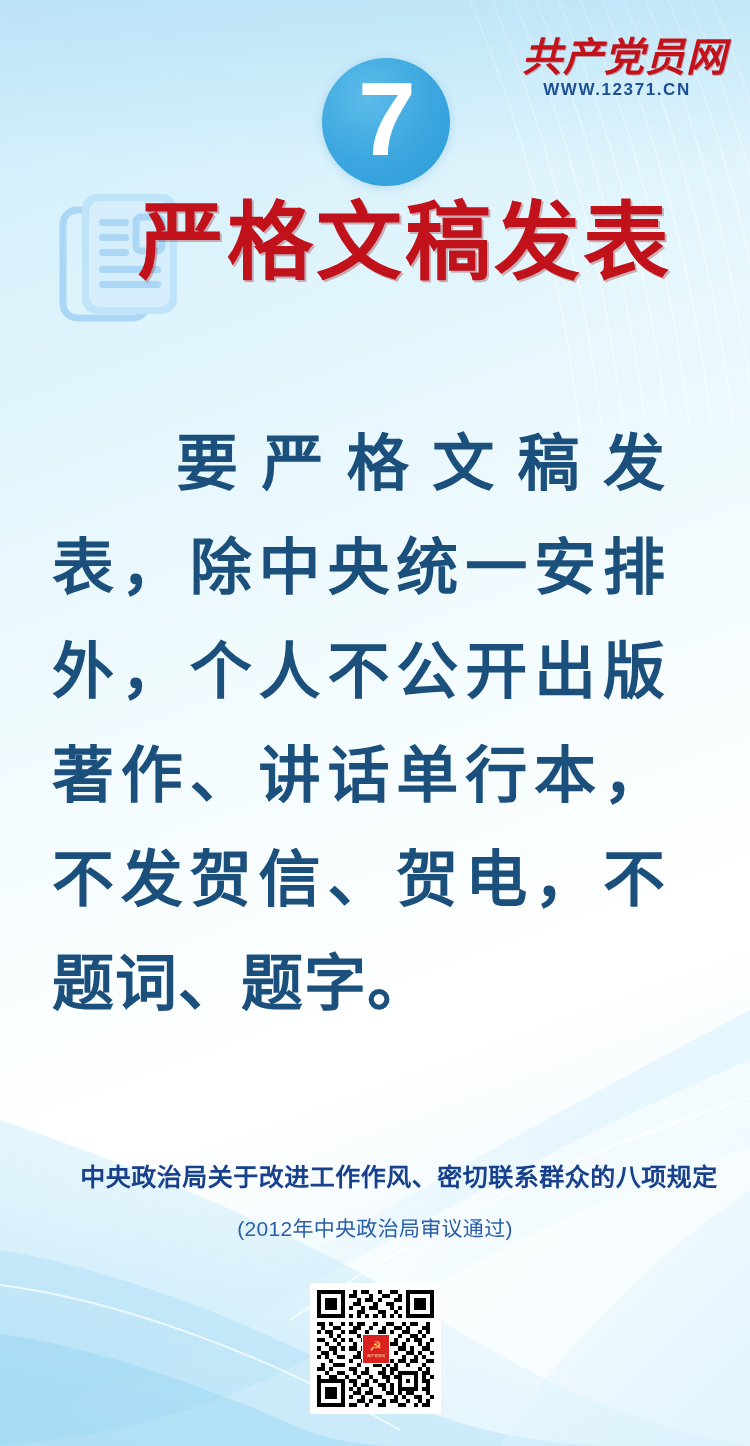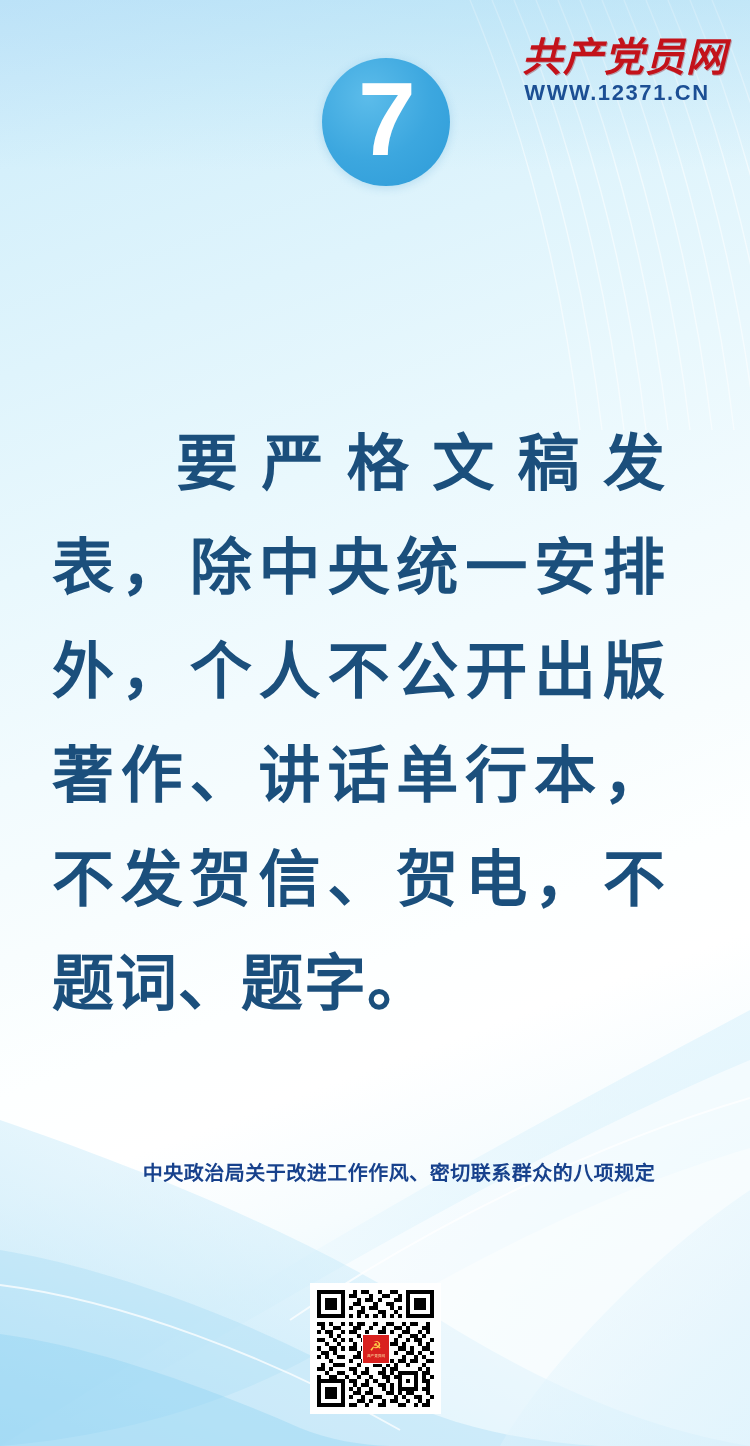--- a/index.html
+++ b/index.html
@@ -67,21 +67,21 @@
     line-height:1.08;
     letter-spacing:1px;
     font-family:"Liberation Serif","DejaVu Serif",serif;
     font-style:italic;
     text-shadow:1px 1px 0 rgba(140,10,16,0.35);
     white-space:nowrap;
   }
   .site-logo .logo-url {
     display:block;
     color:#1c4f94;
-    font-size:22px;
+    font-size:17px;
     font-weight:700;
     letter-spacing:1.6px;
     margin-top:1px;
     font-family:"Liberation Sans","DejaVu Sans",sans-serif;
   }
 
   
   .title-wrap {
     position:absolute;
     left:0; top:186px;
@@ -122,21 +122,21 @@
     font-family:"DejaVu Sans","Liberation Sans",sans-serif;
   }
 
   
   .footer-title {
     position:absolute;
     left:0; top:1157px;
     width:750px;
     text-align:center;
     color:#17418c;
-    font-size:20px;
+    font-size:25px;
     font-weight:700;
     letter-spacing:0.5px;
     font-family:"Liberation Serif","DejaVu Serif",serif;
     white-space:nowrap;
     padding-left:48px;
   }
   .footer-sub {
     position:absolute;
     left:0; top:1212px;
     width:750px;
@@ -242,24 +242,45 @@
 
   <div class="number-badge">
     <span class="num">7</span>
   </div>
 
   <div class="site-logo">
     <span class="logo-cn">共产党员网</span>
     <span class="logo-url">WWW.12371.CN</span>
   </div>
 
+  <div class="title-wrap">
+    <svg class="doc-watermark" viewBox="0 0 132 140">
+      <g fill="none" stroke="#a9d7f5" stroke-width="7" stroke-linejoin="round" stroke-linecap="round">
+        <rect x="5" y="24" width="84" height="108" rx="14"></rect>
+      </g>
+      <g>
+        <rect x="24" y="8" width="95" height="120" rx="15" fill="#bfe3f9"></rect>
+        <rect x="31" y="15" width="81" height="106" rx="11" fill="#d6eefc"></rect>
+      </g>
+      <g fill="#a9d7f5">
+        <rect x="41" y="33" width="30" height="7" rx="3.5"></rect>
+        <rect x="41" y="48" width="30" height="7" rx="3.5"></rect>
+        <rect x="41" y="63" width="30" height="7" rx="3.5"></rect>
+        <rect x="41" y="80" width="62" height="7" rx="3.5"></rect>
+        <rect x="41" y="95" width="62" height="7" rx="3.5"></rect>
+      </g>
+      <rect x="78" y="31" width="26" height="34" rx="5" fill="none" stroke="#a9d7f5" stroke-width="7"></rect>
+    </svg>
+    <div class="page-title">严格文稿发表</div>
+  </div>
 
   <div class="body-text">要严格文稿发表，除中央统一安排外，个人不公开出版著作、讲话单行本，不发贺信、贺电，不题词、题字。</div>
 
   <div class="footer-title">中央政治局关于改进工作作风、密切联系群众的八项规定</div>
+  <div class="footer-sub">(2012年中央政治局审议通过)</div>
 
   <div class="qr-block">
     <svg viewBox="0 0 29 29" shape-rendering="crispEdges">
       <rect width="29" height="29" fill="#ffffff"></rect>
       <g fill="#000000">
 
         <rect x="0" y="0" width="7" height="1"></rect>
           <rect x="0" y="6" width="7" height="1"></rect>
         <rect x="0" y="0" width="1" height="7"></rect>
           <rect x="6" y="0" width="1" height="7"></rect>

